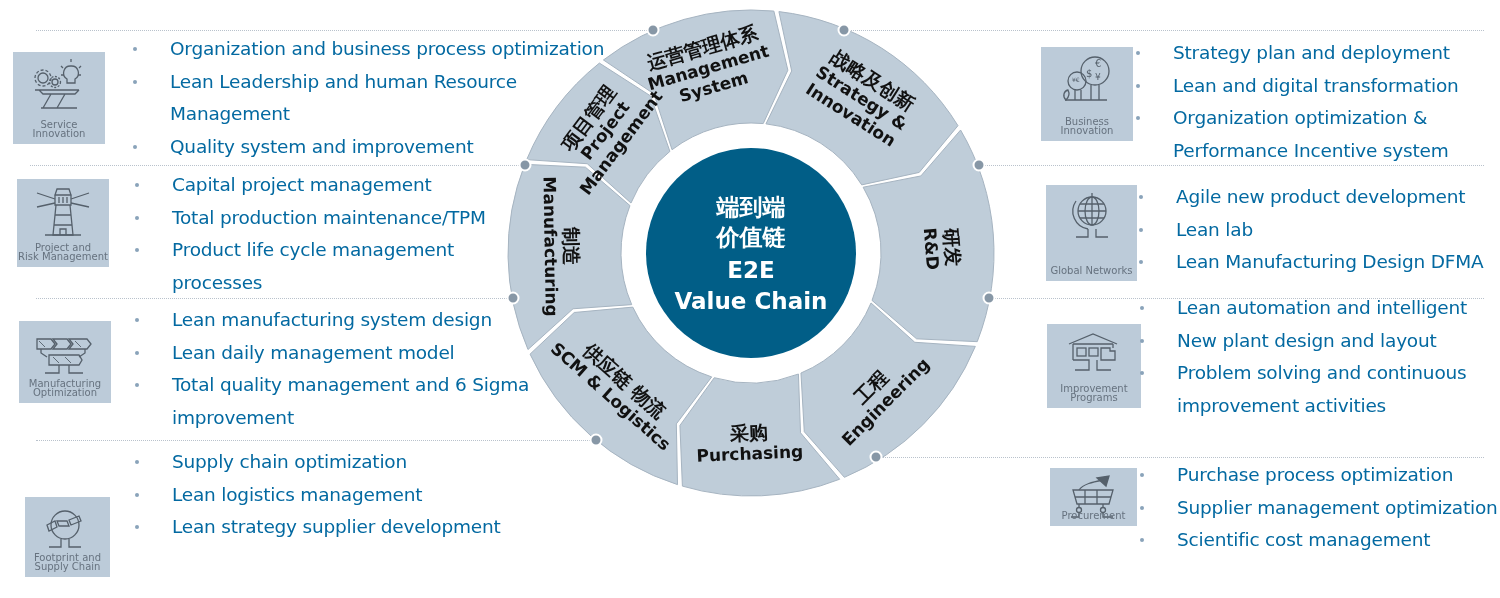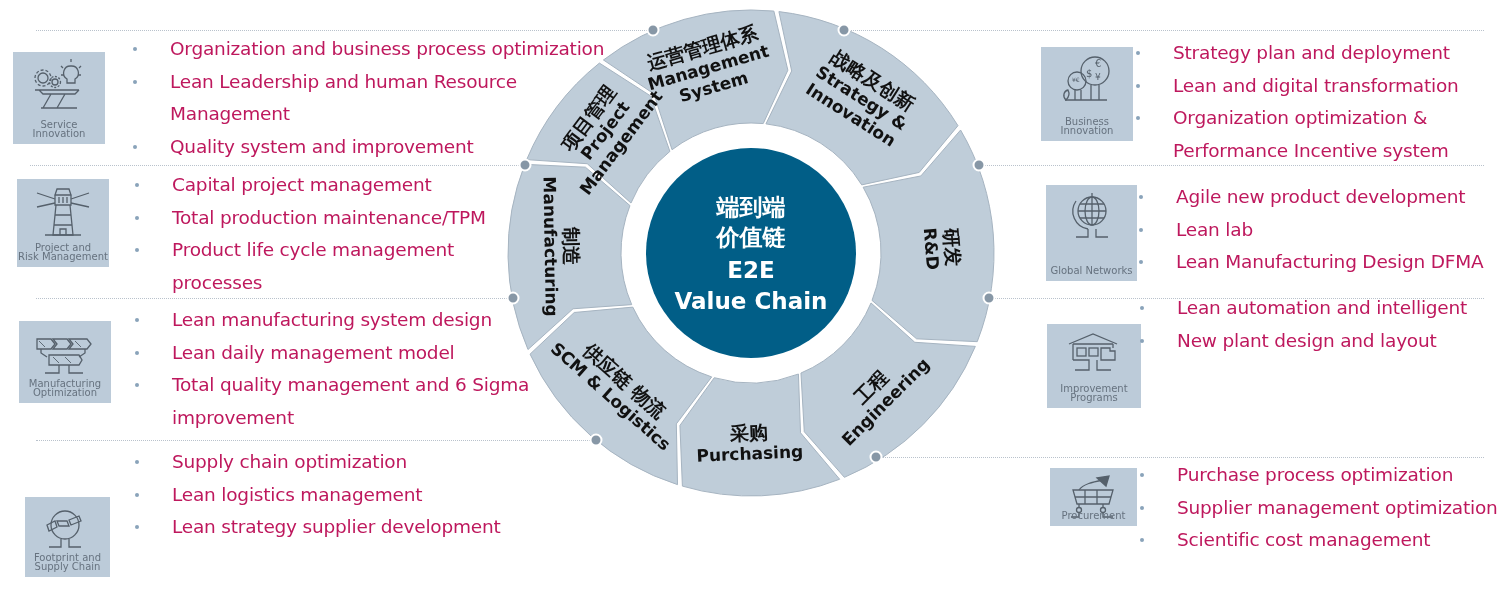--- a/index.html
+++ b/index.html
@@ -5,21 +5,21 @@
   html, body { margin:0; padding:0; background:#ffffff; }
   body { width:1500px; height:598px; position:relative; overflow:hidden;
          font-family:"DejaVu Sans", "Liberation Sans", sans-serif; color:#111; }
   .divider { position:absolute; height:0; border-top:1px dotted #b9c2cc; }
   .tile { position:absolute; width:92px; height:92px; background:#bccbd9; }
   .tile svg { position:absolute; left:16px; top:6px; width:60px; height:58px; }
   .tile .tile-label { position:absolute; left:0; right:0; bottom:6px; text-align:center;
          font-size:10px; line-height:9px; color:#66727f; white-space:pre-line; }
   ul.items { position:absolute; margin:0; padding:0; list-style:none; }
   ul.items li { position:relative; padding-left:37px; font-size:18.5px; line-height:32.7px;
-         letter-spacing:-0.2px; color:#be185d; }
+         letter-spacing:-0.2px; color:#0369a1; }
   ul.items li::before { content:""; position:absolute; left:0; top:14px; width:4px; height:4px;
          border-radius:50%; background:#8aa3ba; }
   ul.items li .cont { display:block; }
   #wheel { position:absolute; left:0; top:0; width:1500px; height:598px; }
   .seg-text { font-family:"DejaVu Sans", sans-serif; font-weight:bold; fill:#111; }
   .center-text { font-family:"DejaVu Sans", sans-serif; font-weight:bold; fill:#ffffff; text-anchor:middle; }
 </style>
 </head>
 <body>
 
@@ -154,20 +154,21 @@
         <rect x="26" y="18" width="9" height="8"></rect>
       <path d="M38 18 h9 v3 h5 v9 h-14z"></path>
       <path d="M10 30 h16 v10 h-14 M34 30 v10 h14"></path>
     </svg>
     <div class="tile-label">Improvement
 Programs</div>
   </div>
   <ul class="items" style="left:1140px; top:292px;">
     <li><span>Lean automation and intelligent</span></li>
     <li><span>New plant design and layout</span></li>
+    <li><span>Problem solving and continuous</span><span class="cont">improvement activities</span></li>
   </ul>
 </div>
 
 <div>
   <div class="tile" style="left:1050px; top:468px; width:87px; height:58px;">
     <svg viewBox="0 0 60 58" fill="none" stroke="#55606b" stroke-width="1.3" style="left:13px;">
       <path d="M34 4 l12 -2 l-3 10z" fill="#55606b"></path>
       <path d="M40 6 c-10 2 -20 4 -24 10"></path>
       <path d="M10 16 h40 l-4 14 h-32z M22 16 v14 M34 16 v14 M12 23 h36"></path>
       <path d="M16 30 v4 M40 30 v4"></path>

